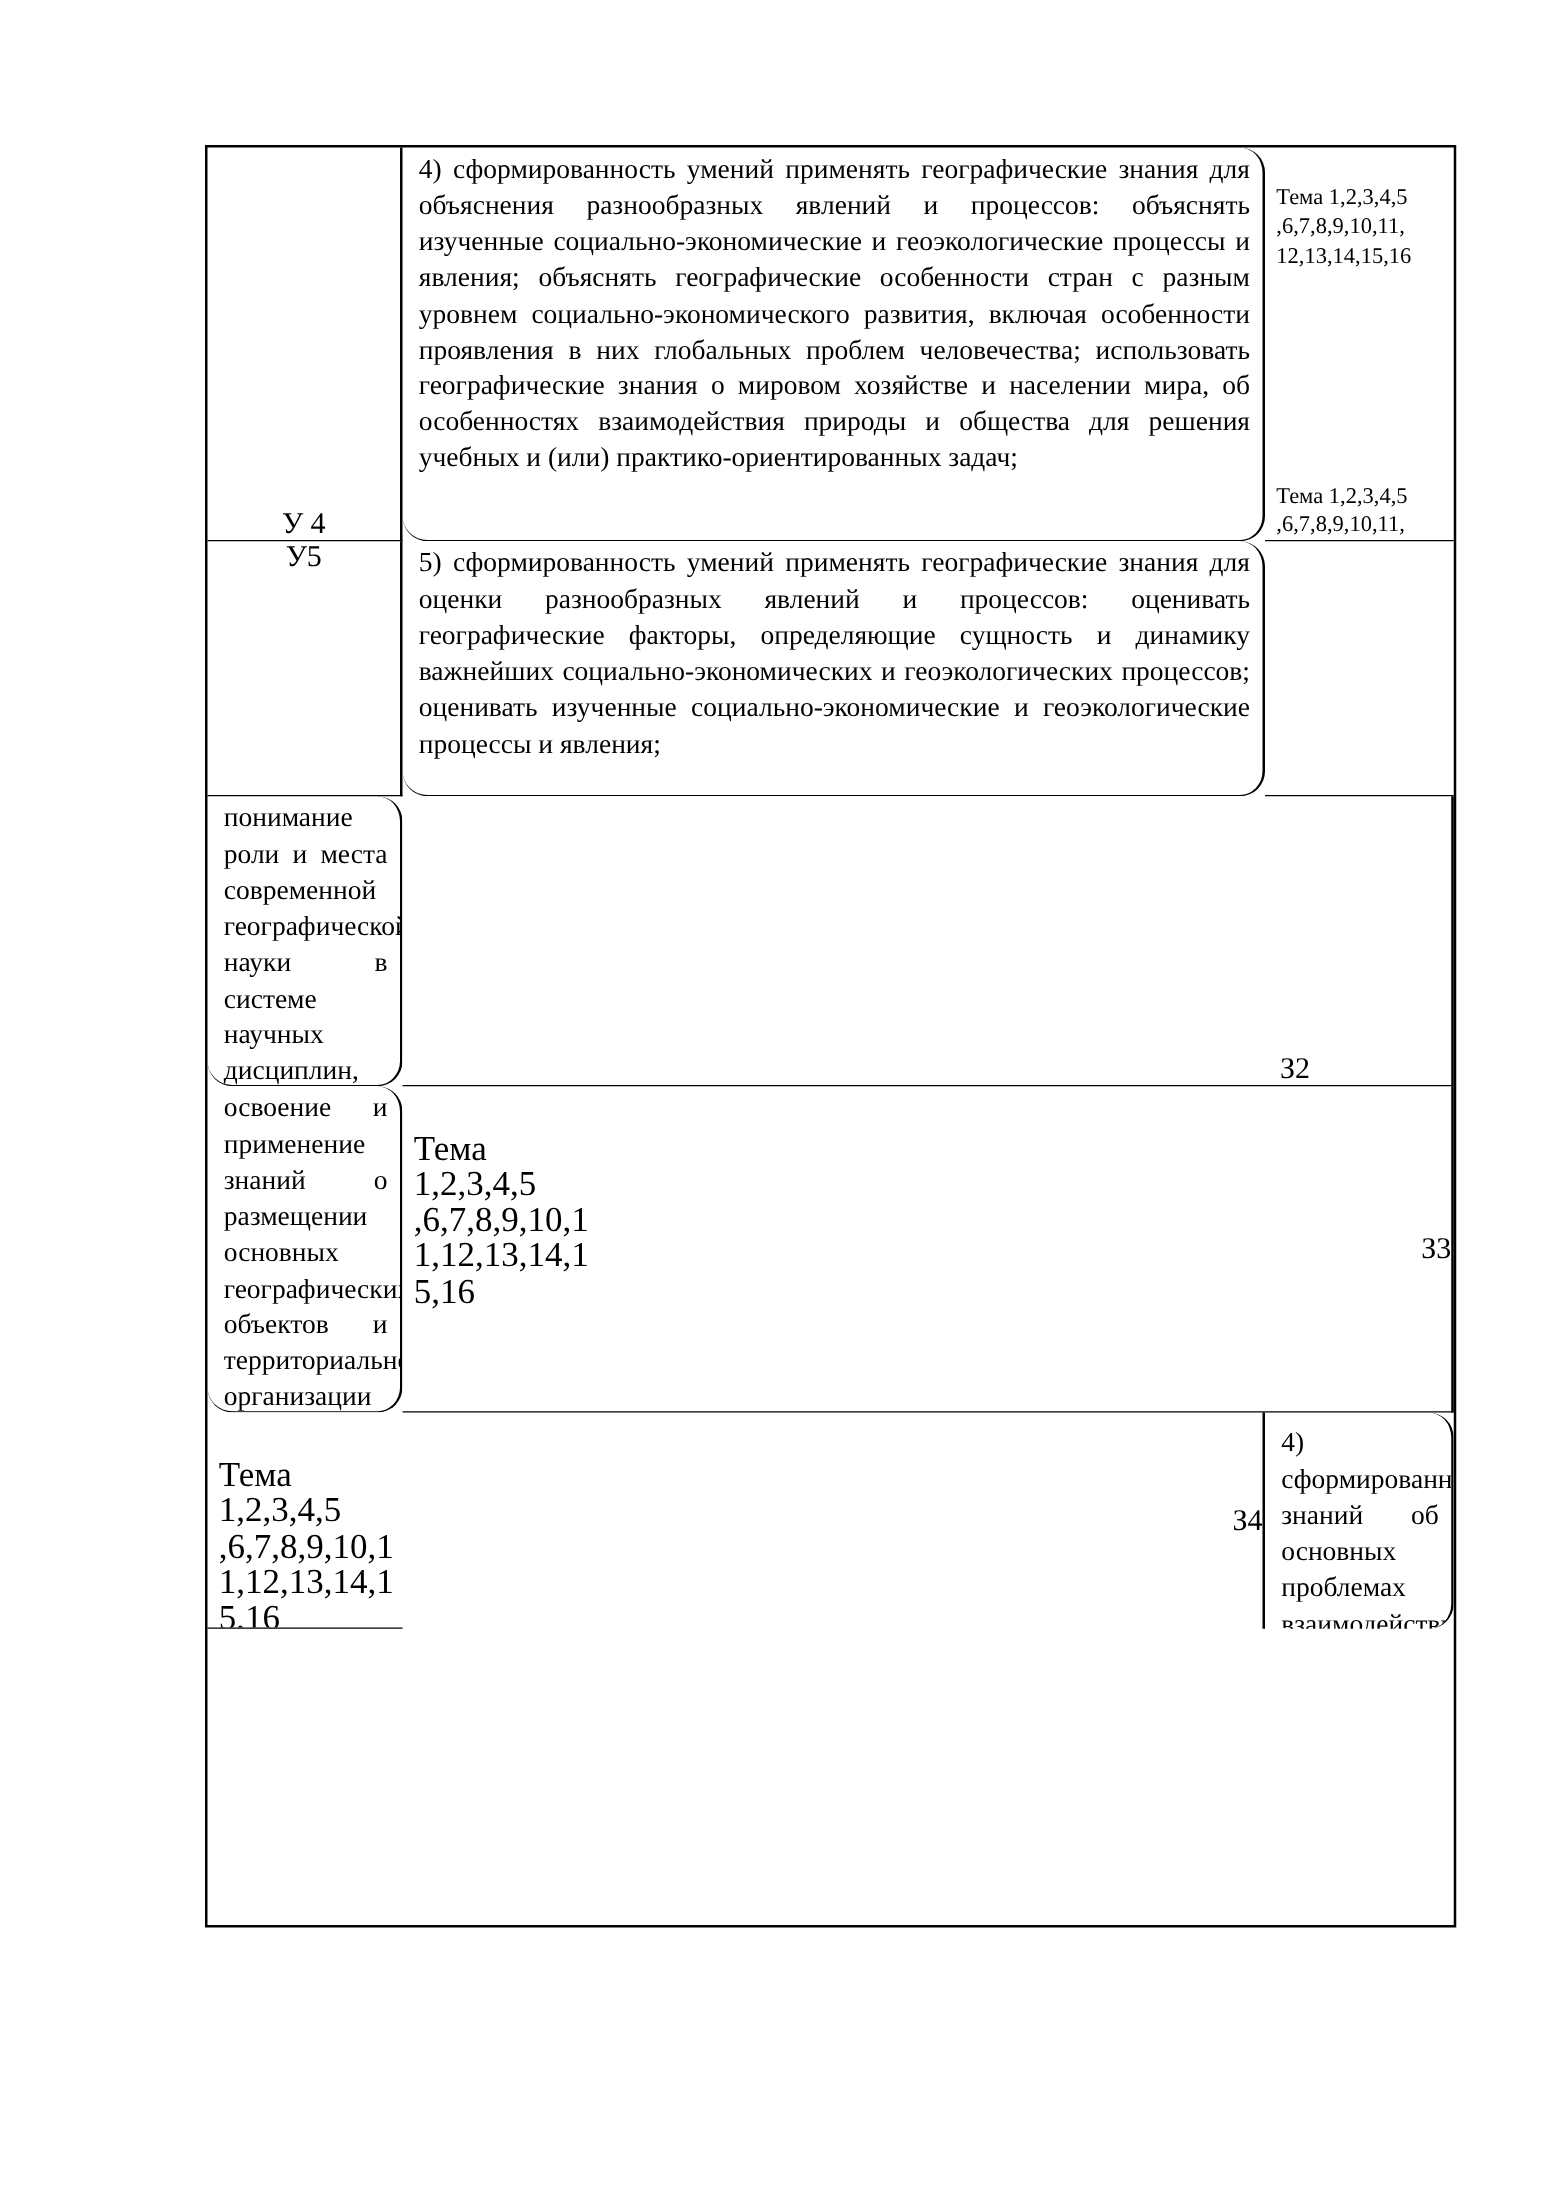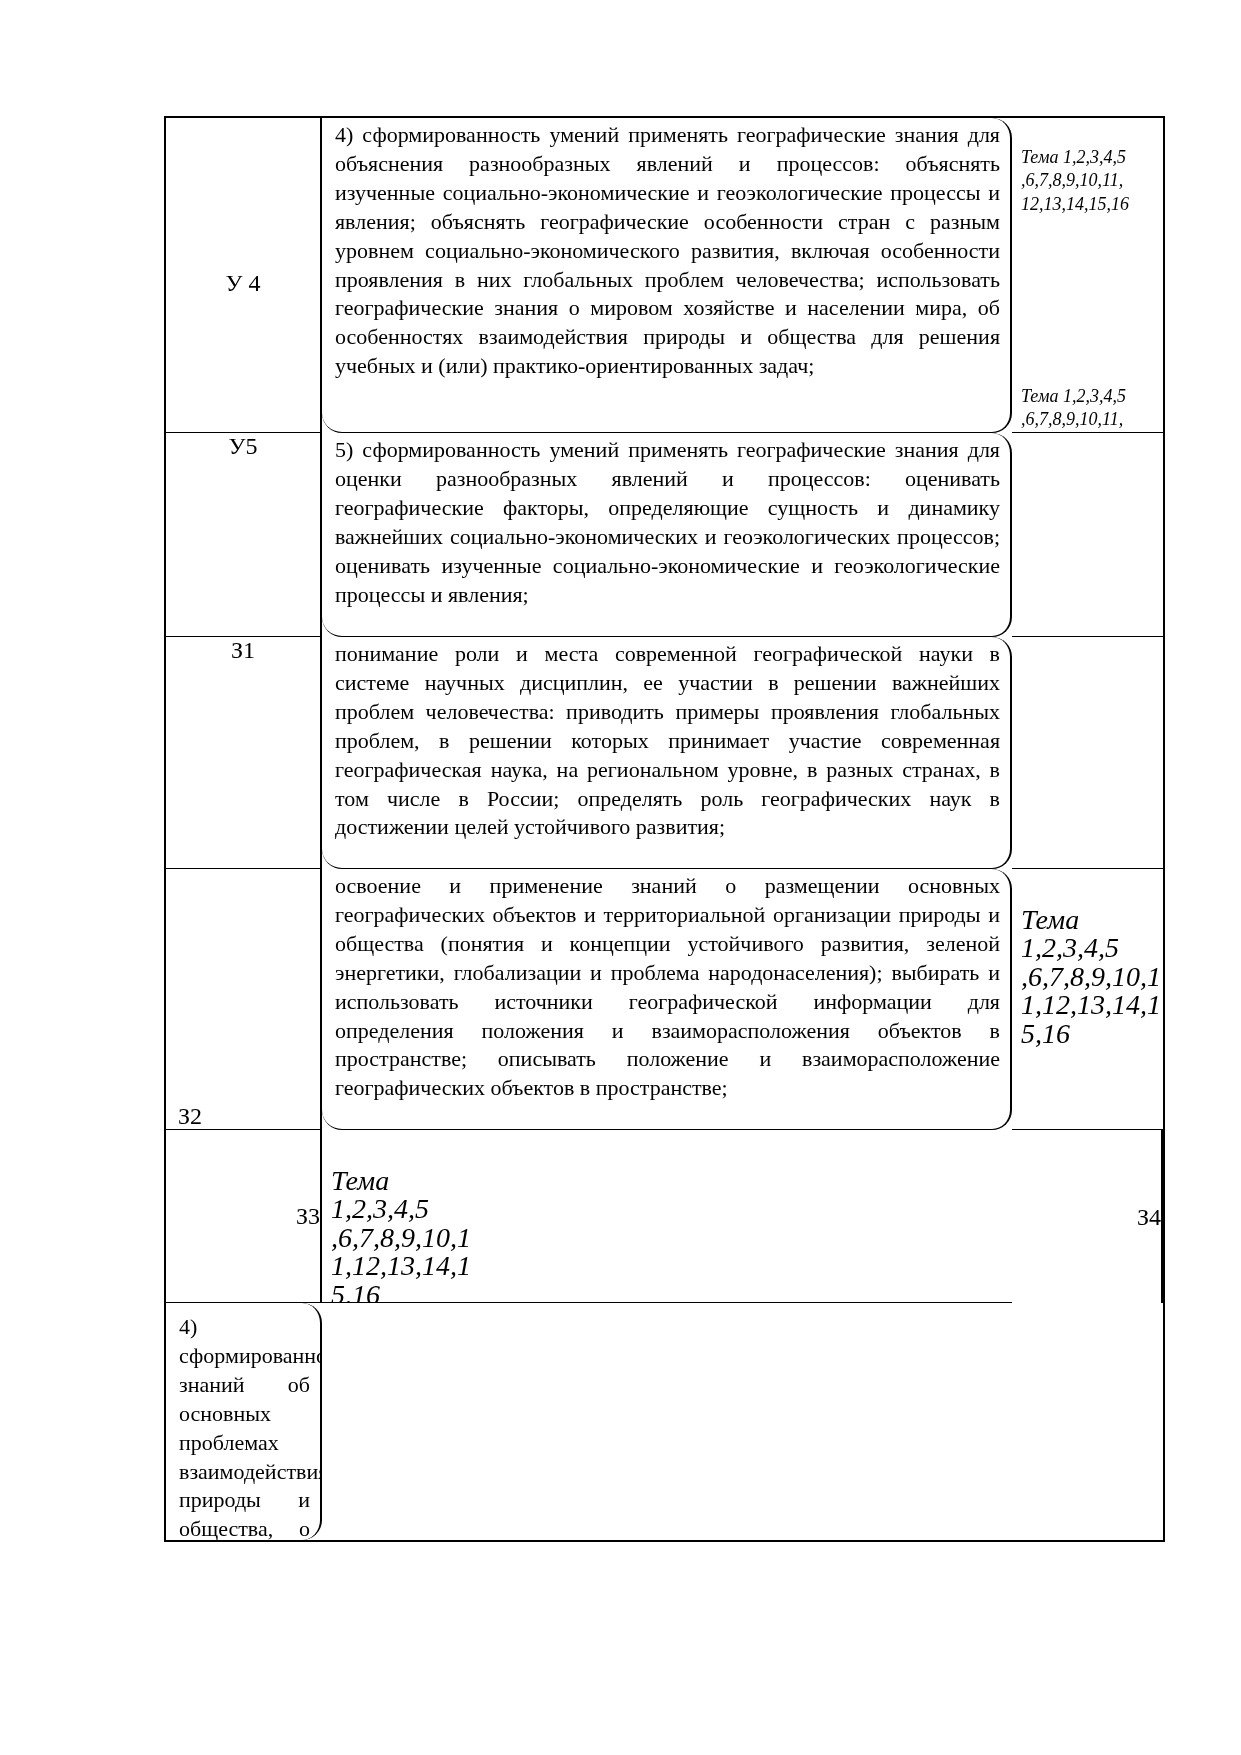--- a/index.html
+++ b/index.html
@@ -34,21 +34,21 @@
   }
   .cell.last-col { border-right: none; }
   .cell.last-row { border-bottom: none; }
 
   
   .code-cell {
     display: flex;
     font-size: 24px;
     line-height: 26px;
   }
-  .code-top-center   { justify-content: center; align-items: center; padding-top: 16px; }
+  .code-top-center   { justify-content: center; align-items: flex-end; padding-top: 16px; }
   .code-center       { justify-content: center; align-items: flex-start; }
   .code-left-high    { justify-content: flex-start; align-items: flex-end; padding: 42px 0 0 12px; }
   .code-left-center  { justify-content: flex-end; align-items: center; padding-left: 12px; }
 
   
   .desc-cell {
     padding: 3px 10px 0 13px;
     font-size: 22px;
     line-height: 28.9px;
     text-align: justify;
@@ -63,21 +63,21 @@
   }
   .topics-small {
     font-size: 18px;
     line-height: 23.5px;
   }
   .topics-large {
     font-size: 28px;
     line-height: 28.5px;
     padding-top: 8px;
   }
-  .topic-block { display: block; font-style: italic; }
+  .topic-block { display: block; }
   .topic-block.second { margin-top: 145px; }
 </style>
 </head>
 <body>
 
 <div class="page">
   <div class="doc-table">
 
     <div class="cell code-cell code-top-center">
       <span>У 4</span>
@@ -95,23 +95,20 @@
     </div>
 
     <div class="cell code-cell code-center">
       <span>У5</span>
     </div>
     <div class="cell desc-cell">
       <span>5) сформированность умений применять географические знания для оценки разнообразных явлений и процессов: оценивать географические факторы, определяющие сущность и динамику важнейших социально-экономических и геоэкологических процессов; оценивать изученные социально-экономические и геоэкологические процессы и явления;</span>
     </div>
     <div class="cell last-col topics-cell topics-small"></div>
 
-    <div class="cell code-cell code-center">
-      <span>З1</span>
-    </div>
     <div class="cell desc-cell">
       <span>понимание роли и места современной географической науки в системе научных дисциплин, ее участии в решении важнейших проблем человечества: приводить примеры проявления глобальных проблем, в решении которых принимает участие современная географическая наука, на региональном уровне, в разных странах, в том числе в России; определять роль географических наук в достижении целей устойчивого развития;</span>
     </div>
     <div class="cell last-col topics-cell topics-small"></div>
 
     <div class="cell code-cell code-left-high">
       <span>З2</span>
     </div>
     <div class="cell desc-cell">
       <span>освоение и применение знаний о размещении основных географических объектов и территориальной организации природы и общества (понятия и концепции устойчивого развития, зеленой энергетики, глобализации и проблема народонаселения); выбирать и использовать источники географической информации для определения положения и взаиморасположения объектов в пространстве; описывать положение и взаиморасположение географических объектов в пространстве;</span>

